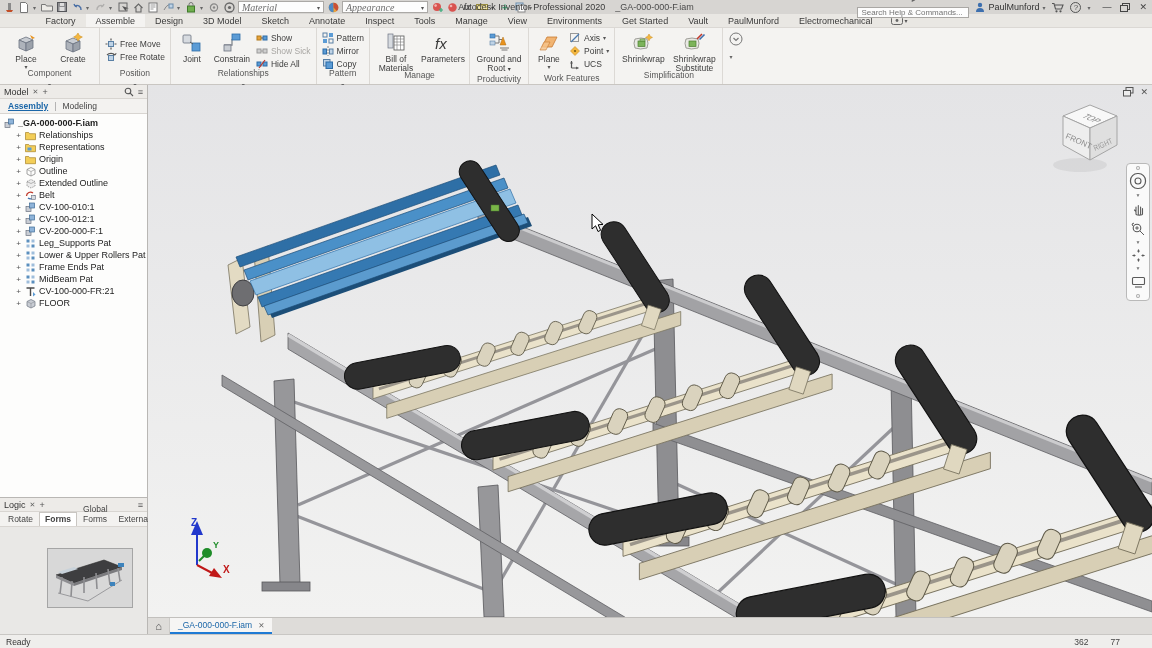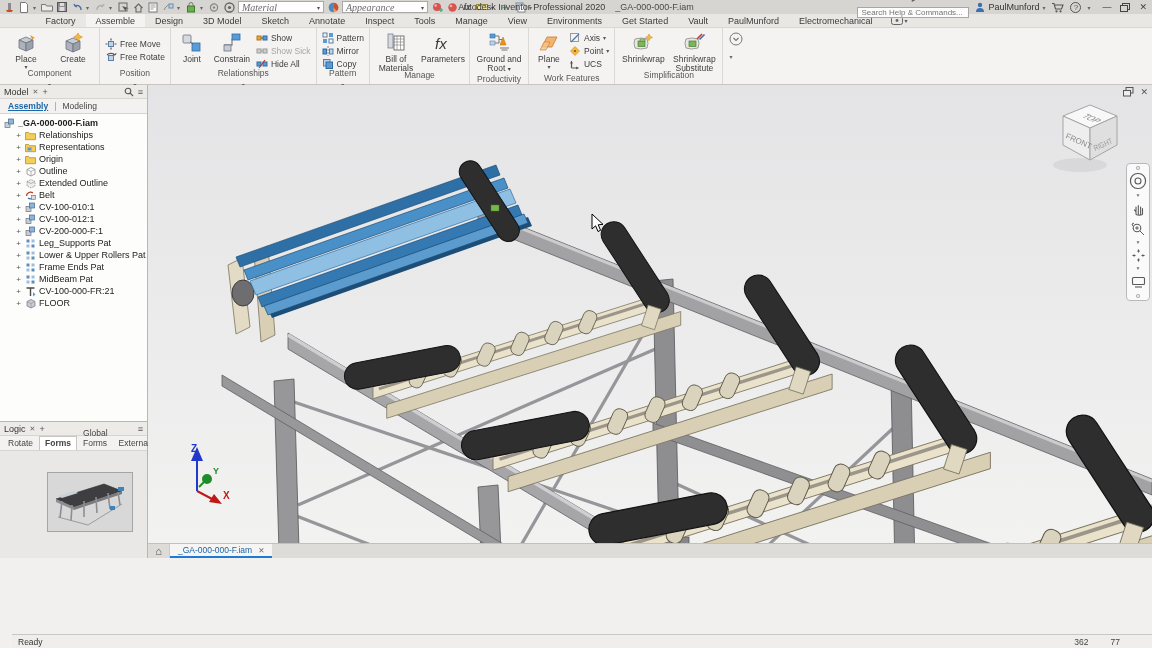--- a/index.html
+++ b/index.html
@@ -42,21 +42,21 @@
   .lbtn { width:46px; display:flex; flex-direction:column; align-items:center; justify-content:flex-start; padding-top:2px; gap:1px; cursor:default; }
   .lbtn .blabel { font-size:8.5px; color:#3c3c3c; text-align:center; line-height:9px; }
   .lbtn .bcaret { font-size:6px; color:#555; line-height:5px; }
   .stack { display:flex; flex-direction:column; justify-content:center; gap:1px; padding:0 2px; }
   .srow { display:flex; align-items:center; gap:3px; height:12px; font-size:8.5px; color:#3c3c3c; cursor:default; }
   .srow.dis { color:#A8A6A3; }
   .srow .scaret { font-size:6px; color:#555; }
   .overflow-btn { display:flex; align-items:flex-start; padding:4px 6px; gap:3px; border-right:none; }
 
   
-  .main { position:absolute; top:85px; left:0; width:1152px; height:473px; display:flex; }
+  .main { position:absolute; top:85px; left:0; width:1152px; height:549px; display:flex; }
   .leftcol { width:148px; display:flex; flex-direction:column; border-right:1px solid #B9B7B4; background:#FBFBFA; }
 
   .panel-h { height:14px; background:#EDEBE8; display:flex; align-items:center; padding:0 4px; gap:4px; border-bottom:1px solid #D8D5D1; }
   .panel-h .pname { color:#333; }
   .panel-h .px { font-size:7px; color:#666; }
   .panel-h .pplus { font-size:9px; color:#555; }
   .panel-h .hright { margin-left:auto; display:flex; gap:4px; align-items:center; color:#555; }
   .ptabs { height:15px; display:flex; align-items:flex-end; gap:1px; padding:0 3px; background:#F3F2F0; border-bottom:1px solid #D8D5D1; font-size:8.5px; }
   .ptab { padding:1px 5px 2px 5px; color:#444; cursor:default; }
   .ptab.linkactive { color:#1A66A8; text-decoration:underline; font-weight:bold; }
@@ -88,21 +88,21 @@
   .ndot { width:4px; height:4px; border:1px solid #AAA; border-radius:50%; }
   .triad { position:absolute; left:28px; bottom:38px; z-index:4; }
   .cursor { position:absolute; left:443px; top:128px; z-index:6; }
 
   .doctabs { height:17px; background:#DEDCD9; display:flex; align-items:stretch; border-top:1px solid #C2C0BD; }
   .homebtn { width:22px; display:flex; align-items:center; justify-content:center; color:#555; font-size:11px; border-right:1px solid #CCCAC7; }
   .dtab { display:flex; align-items:center; gap:6px; background:#F6F5F4; padding:0 8px; border-bottom:2px solid #1F7AD4; font-size:8.5px; color:#1A66A8; }
   .dtab .dx { color:#666; font-size:7.5px; }
 
   
-  .statusbar { position:absolute; bottom:0; left:0; right:0; height:14px; background:#EFEEEC; border-top:1px solid #C9C7C4; display:flex; align-items:center; padding:0 6px; font-size:8.5px; color:#333;margin-left:12px; }
+  .statusbar { position:absolute; bottom:0; left:0; right:0; height:14px; background:#EFEEEC; border-top:1px solid #C9C7C4; display:flex; align-items:center; padding:0 6px; font-size:8.5px; color:#333; }
   .sb-right { margin-left:auto; display:flex; gap:22px; padding-right:26px; color:#444; }
 </style>
 </head>
 <body>
 
 <div class="app">
 
   <div class="titlebar">
     <div class="tb-title">
       <span>Autodesk Inventor Professional 2020</span><span class="doc">_GA-000-000-F.iam</span>

